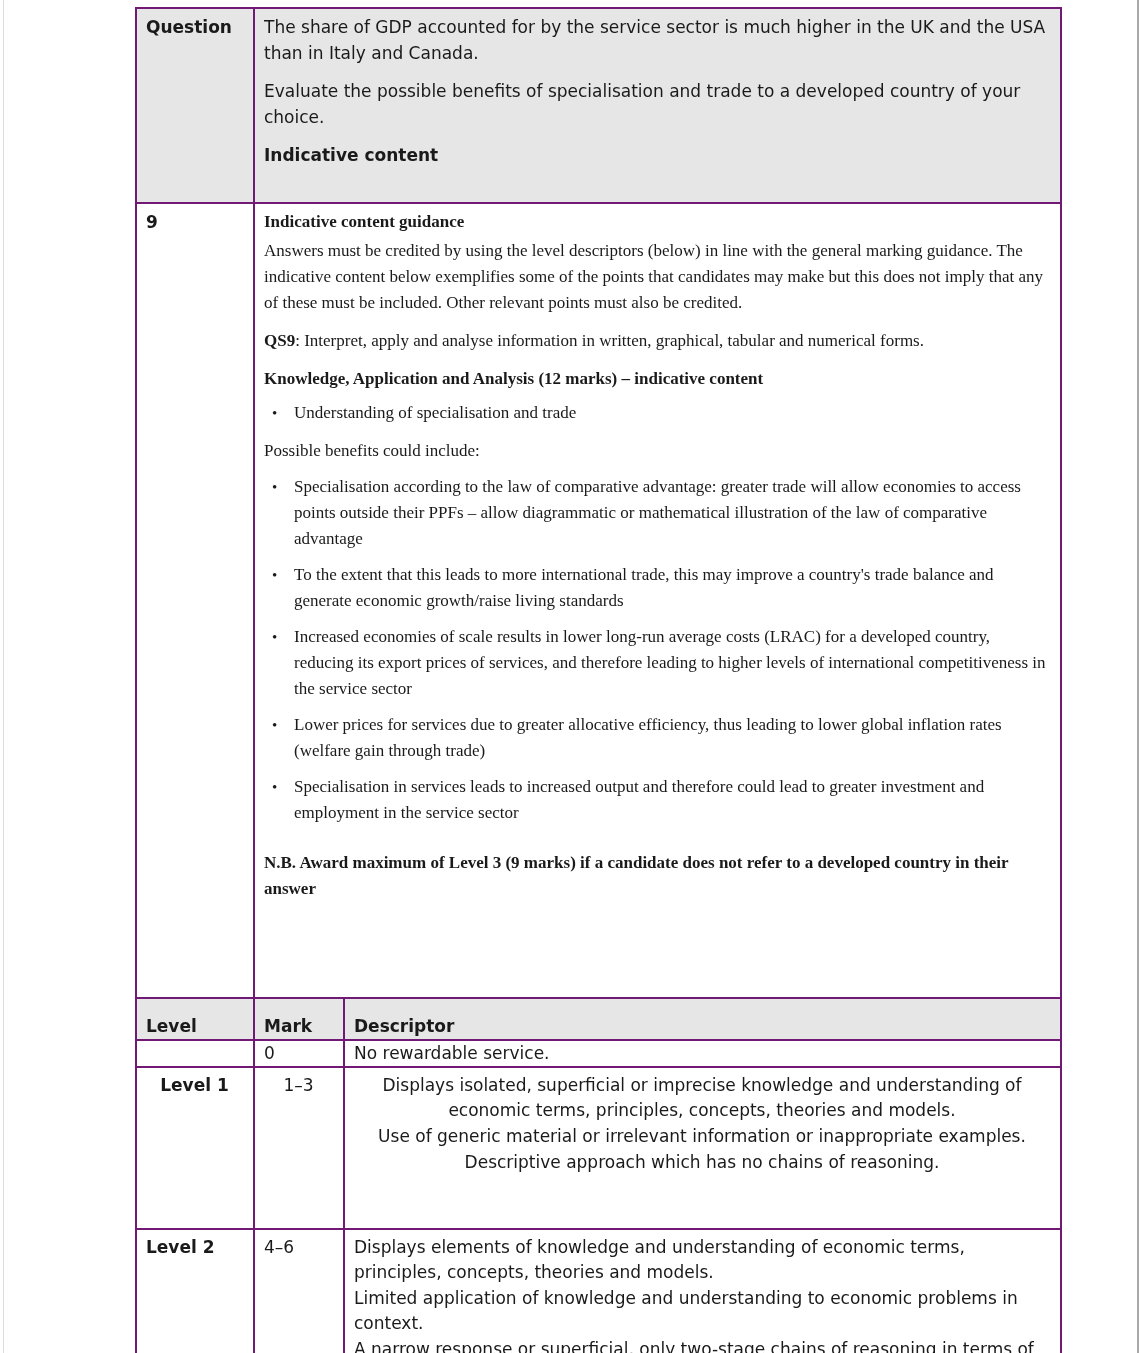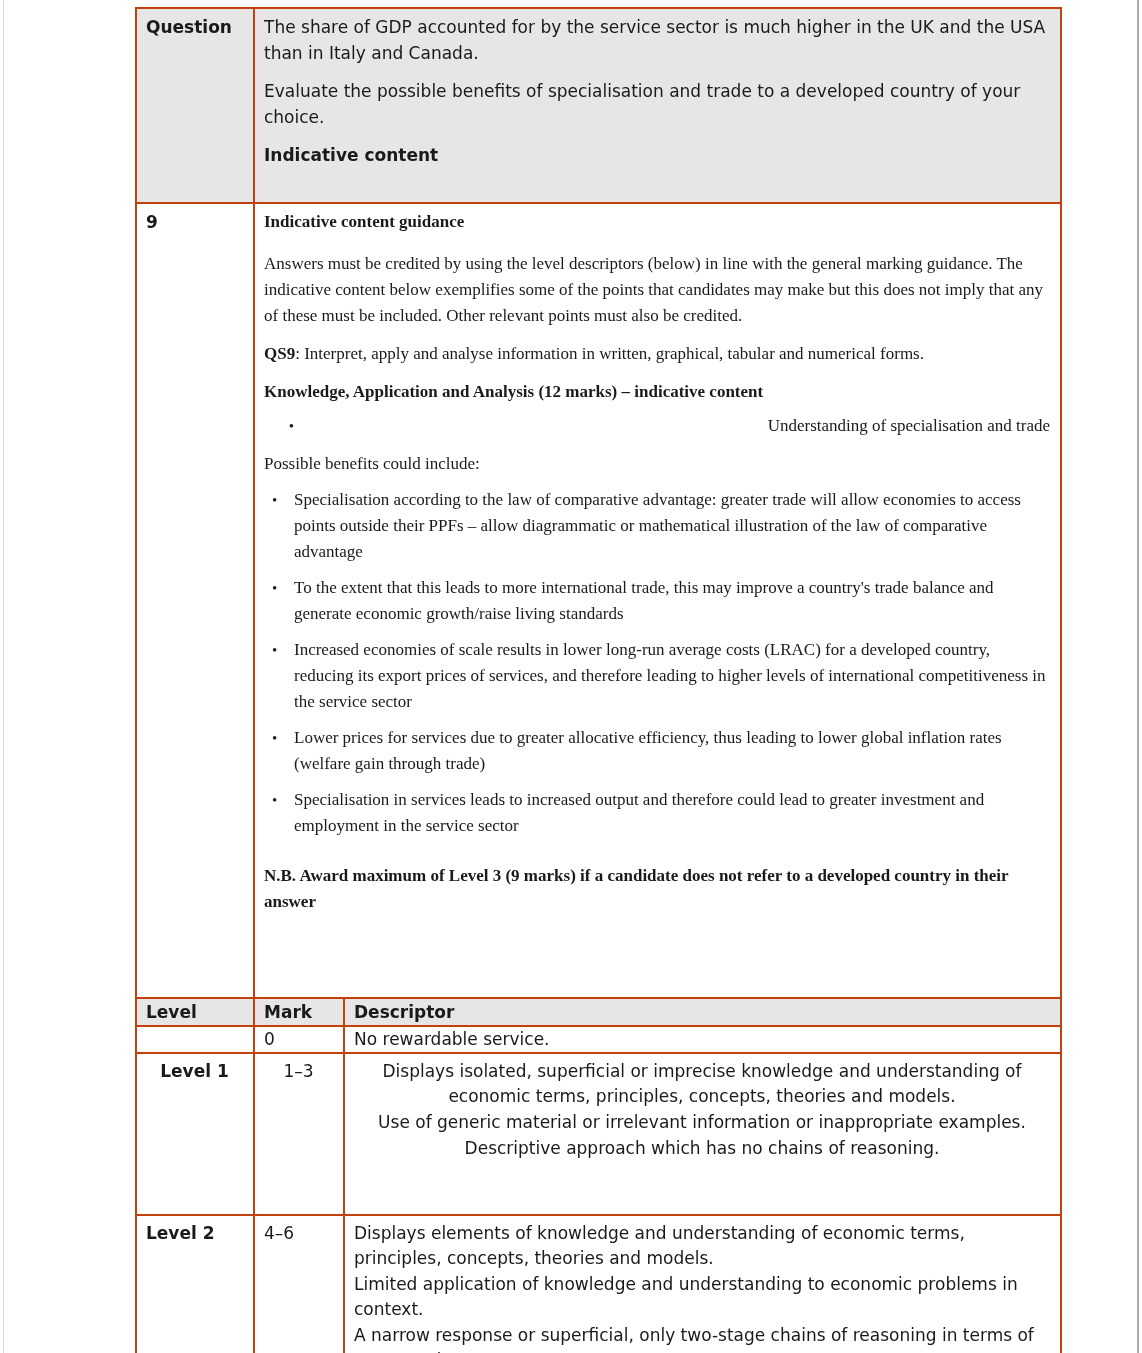--- a/index.html
+++ b/index.html
@@ -24,50 +24,50 @@
     position: absolute;
     left: 135px;
     top: 7px;
     width: 927px;
     border-collapse: collapse;
     table-layout: fixed;
     font-size: 17px;
     line-height: 26px;
   }
   table.ms td {
-    border: 2px solid #c2410c;
+    border: 2px solid #701a75;
     vertical-align: top;
     padding: 5px 10px 5px 9px;
     overflow: hidden;
   }
   .shaded { background: #e6e6e6; }
   .b { font-weight: bold; }
 
   
   tr.r-question   td { height: 183px; }
   tr.r-guidance   td { height: 783px; }
-  tr.r-levelhead  td { height: 16px; padding-top: 3px; padding-bottom: 3px; line-height: 20px; margin-left: 15px; }
+  tr.r-levelhead  td { height: 16px; padding-top: 17px; padding-bottom: 3px; line-height: 20px; margin-left: 15px; }
   tr.r-zero       td { height: 17px; padding-top: 2px; padding-bottom: 2px; line-height: 21px; }
   tr.r-level1     td { height: 150px; line-height: 25px; text-align: center; }
   tr.r-level2     td { height: 142px; line-height: 25px; }
 
   .clip { overflow: hidden; }
   .clip.q  { height: 175px; }
   .clip.g  { height: 775px; font-family: Liberation Serif, serif; }
   .clip.l1 { height: 148px; }
   .clip.l2 { height: 141px; }
 
   p { margin: 0; }
   .gap   { margin-top: 12px; }
   .gap-s { margin-top: 14px; }
   .gap-x { margin-top: 24px; }
-  .tight { margin-top: 16px; }
+  .tight { margin-top: 3px; }
 
   .bullet { display: flex; margin: 10px 0 0 8px; }
-  .bullet:first-of-type { margin-top: 8px; text-align: right; }
+  .bullet:first-of-type { margin-top: 8px; }
   .bullet .dot { flex: none; width: 22px; }
   .bullet .dot::before { content: "\2022"; font-size: 15px; }
   .bullet .txt { flex: 1; }
 
   .desc p + p { margin-top: 1px; }
 </style>
 </head>
 <body>
 
 <div class="page-edge left"></div>

